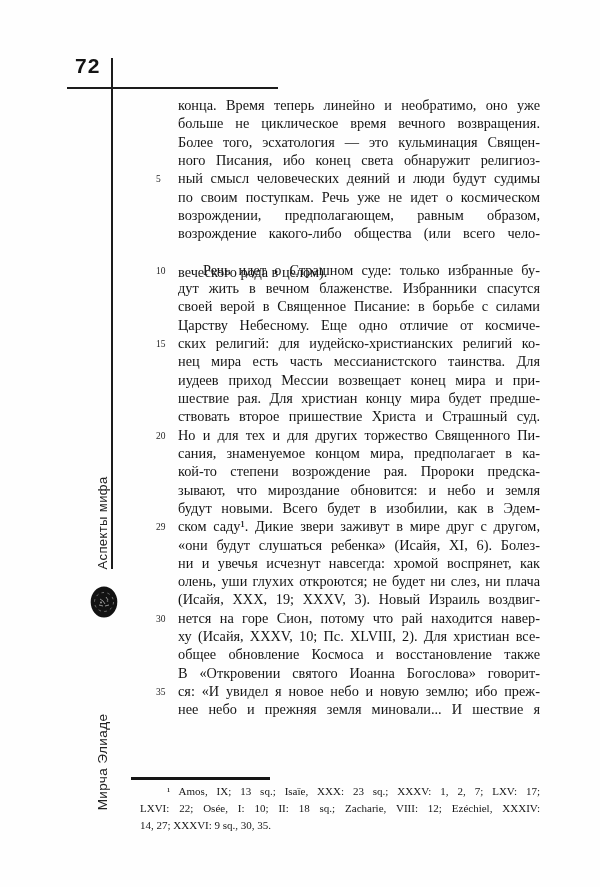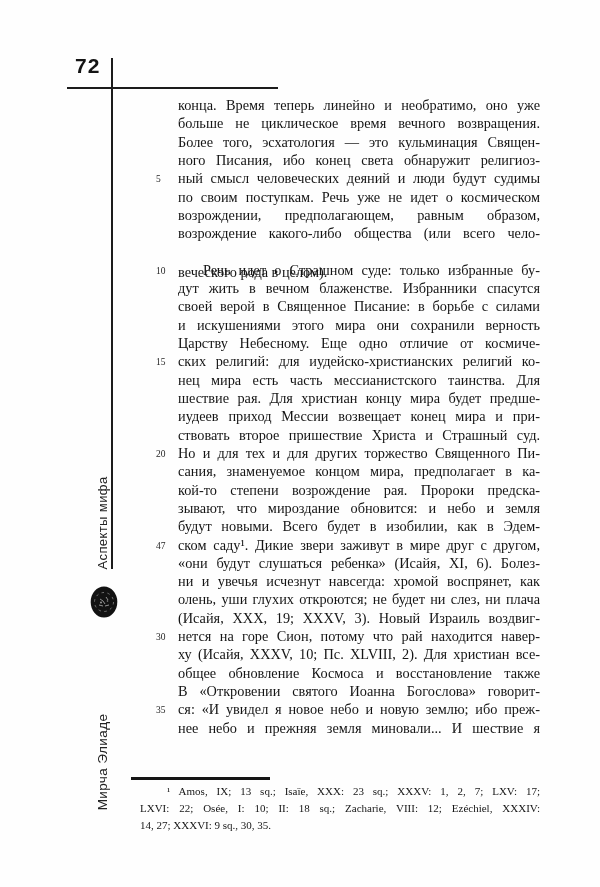--- a/index.html
+++ b/index.html
@@ -133,41 +133,37 @@
       <div class="line-row">
       <span class="line-num"></span>
       <span class="line-text">дут жить в вечном блаженстве. Избранники спасутся</span>
     </div>
       <div class="line-row">
       <span class="line-num"></span>
       <span class="line-text">своей верой в Священное Писание: в борьбе с силами</span>
     </div>
       <div class="line-row">
       <span class="line-num"></span>
-      <span class="line-text">и искушениями этого мира они сохранили верность</span>
-    </div>
-      <div class="line-row">
-      <span class="line-num"></span>
       <span class="line-text">Царству Небесному. Еще одно отличие от космиче-</span>
     </div>
       <div class="line-row">
       <span class="line-num">15</span>
       <span class="line-text">ских религий: для иудейско-христианских религий ко-</span>
     </div>
       <div class="line-row">
       <span class="line-num"></span>
       <span class="line-text">нец мира есть часть мессианистского таинства. Для</span>
     </div>
       <div class="line-row">
       <span class="line-num"></span>
+      <span class="line-text">иудеев приход Мессии возвещает конец мира и при-</span>
+    </div>
+      <div class="line-row">
+      <span class="line-num"></span>
       <span class="line-text">шествие рая. Для христиан концу мира будет предше-</span>
-    </div>
-      <div class="line-row">
-      <span class="line-num"></span>
-      <span class="line-text">иудеев приход Мессии возвещает конец мира и при-</span>
     </div>
       <div class="line-row">
       <span class="line-num"></span>
       <span class="line-text">ствовать второе пришествие Христа и Страшный суд.</span>
     </div>
       <div class="line-row">
       <span class="line-num">20</span>
       <span class="line-text">Но и для тех и для других торжество Священного Пи-</span>
     </div>
       <div class="line-row">
@@ -180,21 +176,21 @@
     </div>
       <div class="line-row">
       <span class="line-num"></span>
       <span class="line-text">зывают, что мироздание обновится: и небо и земля</span>
     </div>
       <div class="line-row">
       <span class="line-num"></span>
       <span class="line-text">будут новыми. Всего будет в изобилии, как в Эдем-</span>
     </div>
       <div class="line-row">
-      <span class="line-num">47</span>
+      <span class="line-num">29</span>
       <span class="line-text">ском саду¹. Дикие звери заживут в мире друг с другом,</span>
     </div>
       <div class="line-row">
       <span class="line-num"></span>
       <span class="line-text">«они будут слушаться ребенка» (Исайя, XI, 6). Болез-</span>
     </div>
       <div class="line-row">
       <span class="line-num"></span>
       <span class="line-text">ни и увечья исчезнут навсегда: хромой воспрянет, как</span>
     </div>

